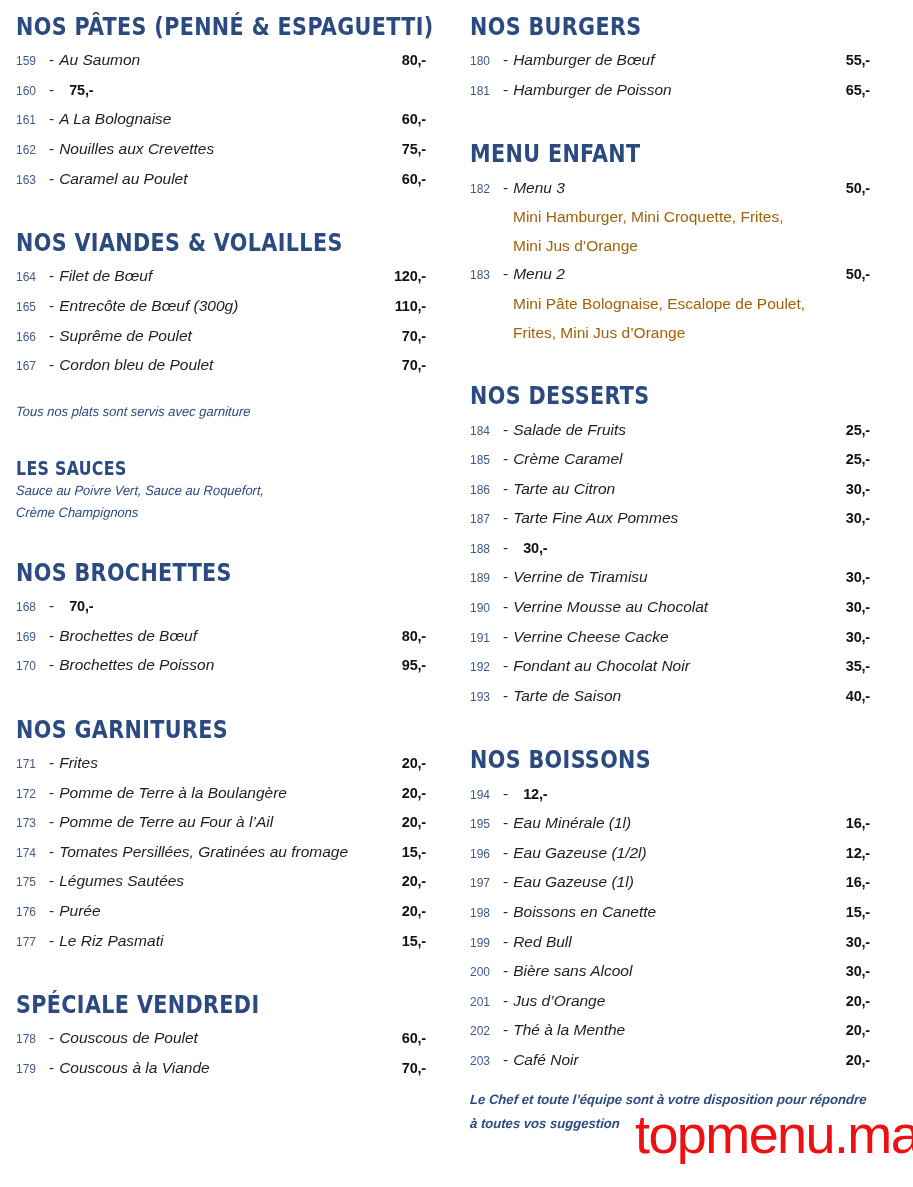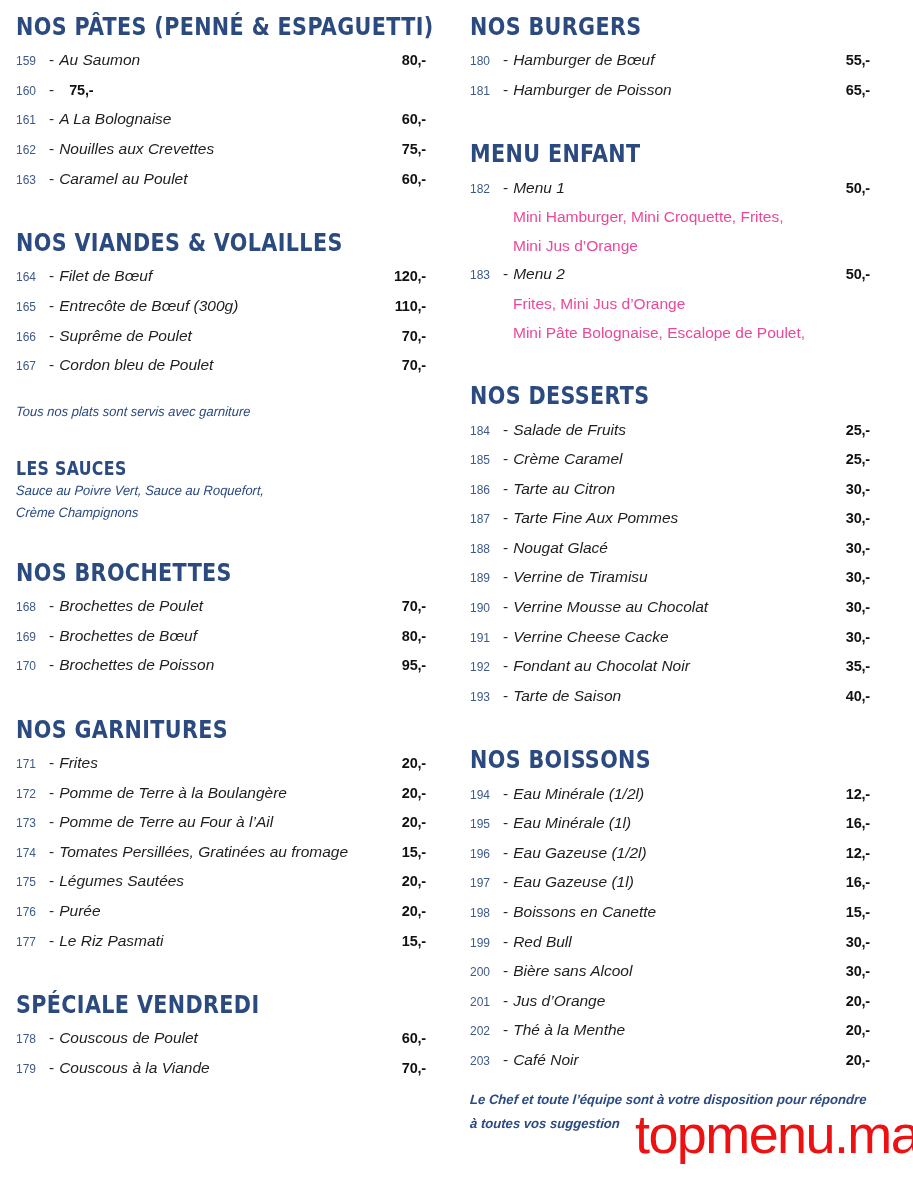--- a/index.html
+++ b/index.html
@@ -103,21 +103,21 @@
     font-weight: bold;
     font-size: 14.5px;
     flex: 0 0 auto;
     text-align: right;
     padding-left: 10px;
     letter-spacing: -0.2px;
   }
   .item-sub {
     font-size: 15.5px;
     line-height: 28.6px;
-    color: #ec4899;
+    color: #a16207;
     padding-left: 43px;
     white-space: nowrap;
   }
 
   
   .note {
     font-style: italic;
     font-size: 13.5px;
     line-height: 22px;
     color: #2b4a80;
@@ -236,21 +236,20 @@
           <div class="section-head small">LES SAUCES</div>
           <div class="note">Sauce au Poivre Vert, Sauce au Roquefort,</div>
           <div class="note">Crème Champignons</div>
         </div>
         <div class="section-block gap-top">
           <div class="section-head">NOS BROCHETTES</div>
           <ul class="items">
             <li class="item-row">
               <span class="item-num">168</span>
               <span class="item-dash">-</span>
-              <span class="item-name">Brochettes de Poulet</span>
               <span class="item-price">70,-</span>
             </li>
             <li class="item-row">
               <span class="item-num">169</span>
               <span class="item-dash">-</span>
               <span class="item-name">Brochettes de Bœuf</span>
               <span class="item-price">80,-</span>
             </li>
             <li class="item-row">
               <span class="item-num">170</span>
@@ -343,33 +342,33 @@
               <span class="item-price">65,-</span>
             </li>
           </ul>
         </div>
         <div class="section-block gap-top">
           <div class="section-head">MENU ENFANT</div>
           <ul class="items">
             <li class="item-row">
               <span class="item-num">182</span>
               <span class="item-dash">-</span>
-              <span class="item-name">Menu 1</span>
+              <span class="item-name">Menu 3</span>
               <span class="item-price">50,-</span>
             </li>
             <li class="item-sub">Mini Hamburger, Mini Croquette, Frites,</li>
             <li class="item-sub">Mini Jus d’Orange</li>
             <li class="item-row">
               <span class="item-num">183</span>
               <span class="item-dash">-</span>
               <span class="item-name">Menu 2</span>
               <span class="item-price">50,-</span>
             </li>
+            <li class="item-sub">Mini Pâte Bolognaise, Escalope de Poulet,</li>
             <li class="item-sub">Frites, Mini Jus d’Orange</li>
-            <li class="item-sub">Mini Pâte Bolognaise, Escalope de Poulet,</li>
           </ul>
         </div>
         <div class="section-block gap-top">
           <div class="section-head">NOS DESSERTS</div>
           <ul class="items">
             <li class="item-row">
               <span class="item-num">184</span>
               <span class="item-dash">-</span>
               <span class="item-name">Salade de Fruits</span>
               <span class="item-price">25,-</span>
@@ -388,21 +387,20 @@
             </li>
             <li class="item-row">
               <span class="item-num">187</span>
               <span class="item-dash">-</span>
               <span class="item-name">Tarte Fine Aux Pommes</span>
               <span class="item-price">30,-</span>
             </li>
             <li class="item-row">
               <span class="item-num">188</span>
               <span class="item-dash">-</span>
-              <span class="item-name">Nougat Glacé</span>
               <span class="item-price">30,-</span>
             </li>
             <li class="item-row">
               <span class="item-num">189</span>
               <span class="item-dash">-</span>
               <span class="item-name">Verrine de Tiramisu</span>
               <span class="item-price">30,-</span>
             </li>
             <li class="item-row">
               <span class="item-num">190</span>
@@ -429,21 +427,20 @@
               <span class="item-price">40,-</span>
             </li>
           </ul>
         </div>
         <div class="section-block gap-top">
           <div class="section-head">NOS BOISSONS</div>
           <ul class="items">
             <li class="item-row">
               <span class="item-num">194</span>
               <span class="item-dash">-</span>
-              <span class="item-name">Eau Minérale (1/2l)</span>
               <span class="item-price">12,-</span>
             </li>
             <li class="item-row">
               <span class="item-num">195</span>
               <span class="item-dash">-</span>
               <span class="item-name">Eau Minérale (1l)</span>
               <span class="item-price">16,-</span>
             </li>
             <li class="item-row">
               <span class="item-num">196</span>

